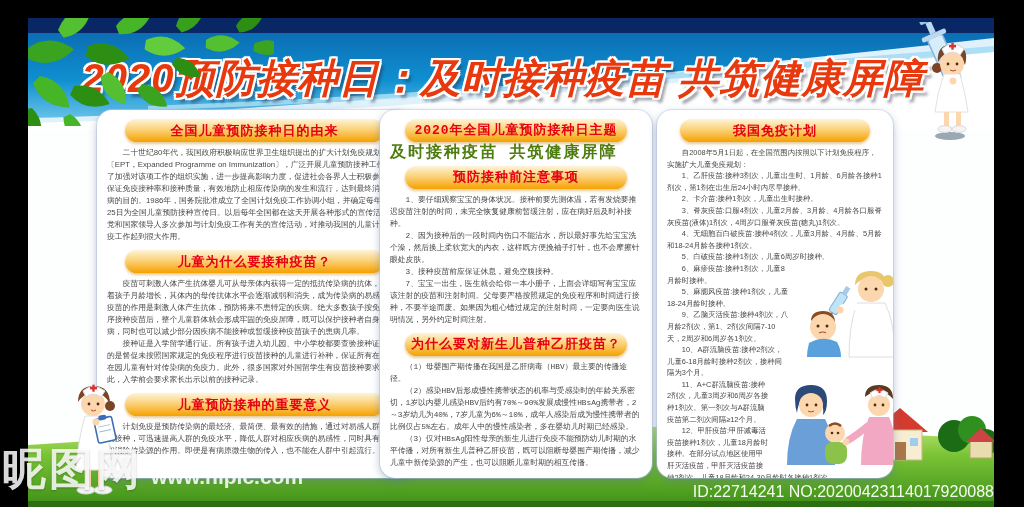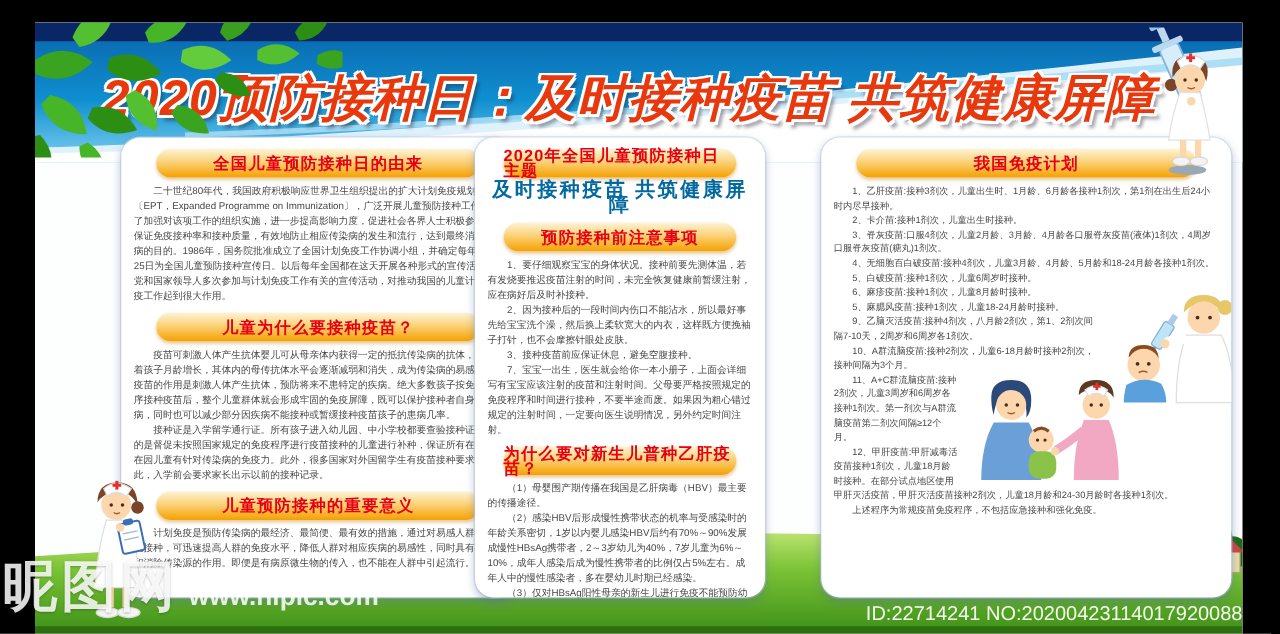--- a/index.html
+++ b/index.html
@@ -20,33 +20,33 @@
 
   .leaves{position:absolute;left:-6px;top:-4px;z-index:5;}
   .nurse-tr{position:absolute;right:0px;top:4px;z-index:5;}
   .nurse-bl{position:absolute;left:30px;top:360px;z-index:6;}
 
   .panel{position:absolute;top:92px;height:368px;background:#fff;border-radius:15px;
     box-shadow:0 3px 8px rgba(90,115,160,.45),0 0 0 1px rgba(200,215,235,.55);
     padding:6px 10px 4px;box-sizing:border-box;z-index:4;overflow:hidden;
     font-size:7.8px;line-height:12px;color:#474747;}
   #panel-left{left:69px;width:315px;}
-  #panel-middle{left:352px;width:232px;}
-  #panel-right{left:629px;width:328px;font-size:7.4px;line-height:11.6px;}
+  #panel-middle{left:352px;width:272px;font-family:Liberation Mono, monospace;}
+  #panel-right{left:629px;width:236px;font-size:7.4px;line-height:11.6px;}
 
   .pill{margin:3px auto 5px;width:88%;height:23px;border-radius:13px;
     background:linear-gradient(180deg,#fdf4d7 0%,#fbd27a 45%,#f5a100 100%);
     display:flex;align-items:center;justify-content:center;
     color:#e60012;font-weight:bold;font-size:13px;letter-spacing:1px;
     box-shadow:0 2px 3px rgba(190,120,0,.4);}
   .pill + * {margin-top:2px;}
   .panel .pill:not(:first-child){margin-top:7px;}
 
   .txt{margin:0;text-indent:2em;}
-  .slogan{margin:5px 0 2px;text-align:center;color:#0369a1;font-weight:bold;
+  .slogan{margin:5px 0 2px;text-align:left;color:#4d7c0f;font-weight:bold;
     font-size:16px;letter-spacing:2px;}
 
   .float-doctor{float:right;width:104px;height:94px;margin:2px -14px 2px 4px;}
   .float-family{float:right;width:126px;height:86px;margin:2px -16px 0 4px;}
 
   .wm{position:absolute;left:2px;bottom:8px;z-index:9;display:flex;align-items:baseline;gap:8px;
       color:rgba(255,255,255,.85);}
   .wm-logo{font-size:44px;font-weight:bold;letter-spacing:3px;text-shadow:0 1px 2px rgba(0,0,0,.25);}
   .wm-url{font-size:21px;font-weight:bold;}
   .img-id{position:absolute;right:30px;bottom:6px;z-index:9;font-size:16px;color:rgba(255,255,255,.95);}
@@ -195,20 +195,21 @@
       <div class="pill">为什么要对新生儿普种乙肝疫苗？</div>
       <div>
           <p class="txt">（1）母婴围产期传播在我国是乙肝病毒（HBV）最主要的传播途径。</p>
           <p class="txt">（2）感染HBV后形成慢性携带状态的机率与受感染时的年龄关系密切，1岁以内婴儿感染HBV后约有70%～90%发展成慢性HBsAg携带者，2～3岁幼儿为40%，7岁儿童为6%～10%，成年人感染后成为慢性携带者的比例仅占5%左右。成年人中的慢性感染者，多在婴幼儿时期已经感染。</p>
           <p class="txt">（3）仅对HBsAg阳性母亲的新生儿进行免疫不能预防幼儿时期的水平传播，对所有新生儿普种乙肝疫苗，既可以阻断母婴围产期传播，减少儿童中新传染源的产生，也可以阻断儿童时期的相互传播。</p>
         </div>
     </div>
 
     <div class="panel" id="panel-right">
       <div class="pill">我国免疫计划</div>
+      <p class="txt">自2008年5月1日起，在全国范围内按照以下计划免疫程序，实施扩大儿童免疫规划：</p>
       <p class="txt">1、乙肝疫苗:接种3剂次，儿童出生时、1月龄、6月龄各接种1剂次，第1剂在出生后24小时内尽早接种。</p>
       <p class="txt">2、卡介苗:接种1剂次，儿童出生时接种。</p>
       <p class="txt">3、脊灰疫苗:口服4剂次，儿童2月龄、3月龄、4月龄各口服脊灰疫苗(液体)1剂次，4周岁口服脊灰疫苗(糖丸)1剂次。</p>
       <p class="txt">4、无细胞百白破疫苗:接种4剂次，儿童3月龄、4月龄、5月龄和18-24月龄各接种1剂次。</p>
       <p class="txt">5、白破疫苗:接种1剂次，儿童6周岁时接种。</p>
 
       <div class="float-doctor">
         <svg width="104" height="94" viewBox="0 0 104 94">
           <path d="M62 20 Q62 6 78 6 Q94 6 94 22 Q88 12 77 13 Q67 14 62 20 Z" fill="#e8c66a"></path>
           <circle cx="95" cy="16" r="6" fill="#e8c66a"></circle>

